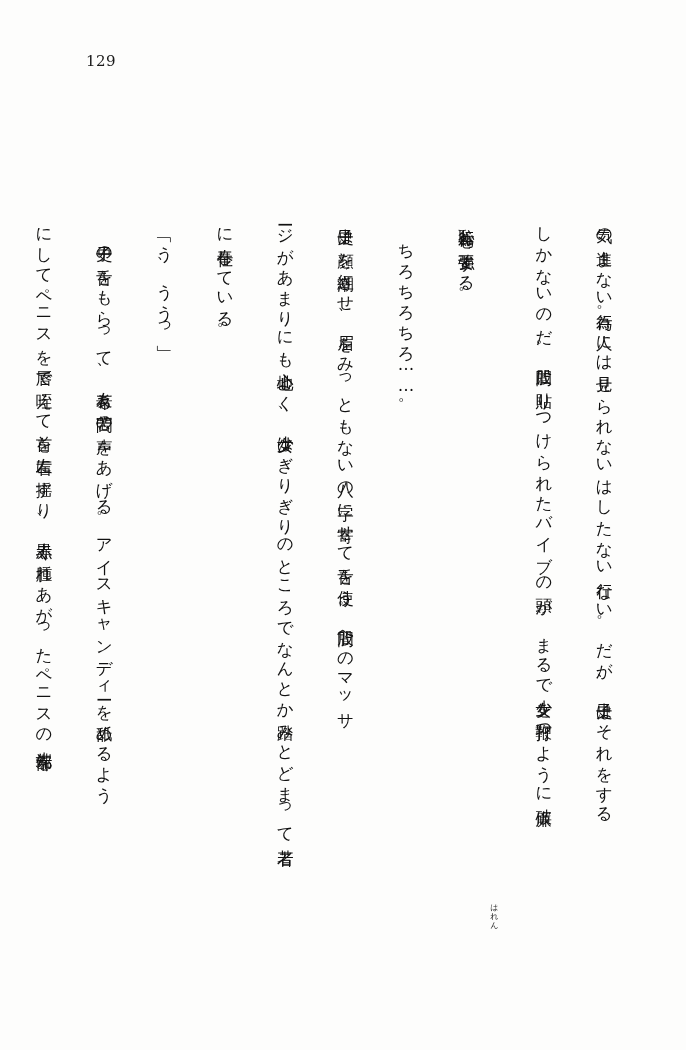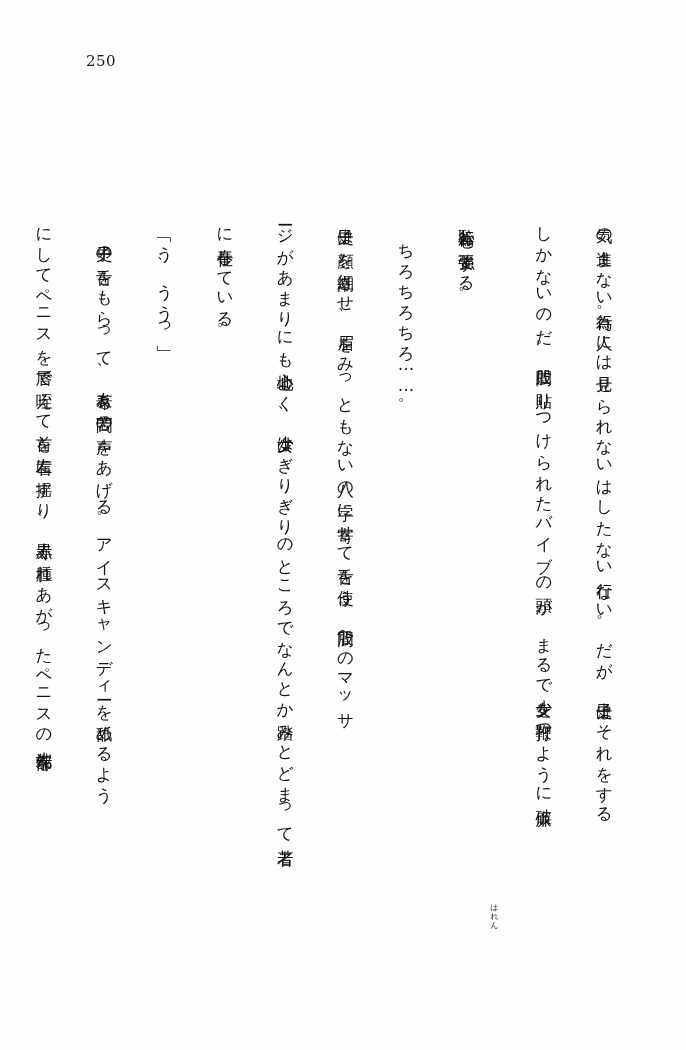--- a/index.html
+++ b/index.html
@@ -73,21 +73,21 @@
   .gloss-haren {
     left: -11px;
     top: 806px;
   }
 </style>
 </head>
 <body>
 
 <div class="page">
 
-  <div class="page-number">250</div>
+  <div class="page-number">129</div>
 
   <div class="text-block">
 
     <div class="col ruby-host">
       <span>気の進まない行為。人には見せられないはしたない行ない。だが、史子はそれをする</span>
     </div>
 
     <div class="col ruby-host">
       <span>しかないのだ。股間に貼りつけられたバイブの頭が、まるで少女を鞭打つように破廉</span>
       <span class="ruby-gloss gloss-haren">はれん</span>

